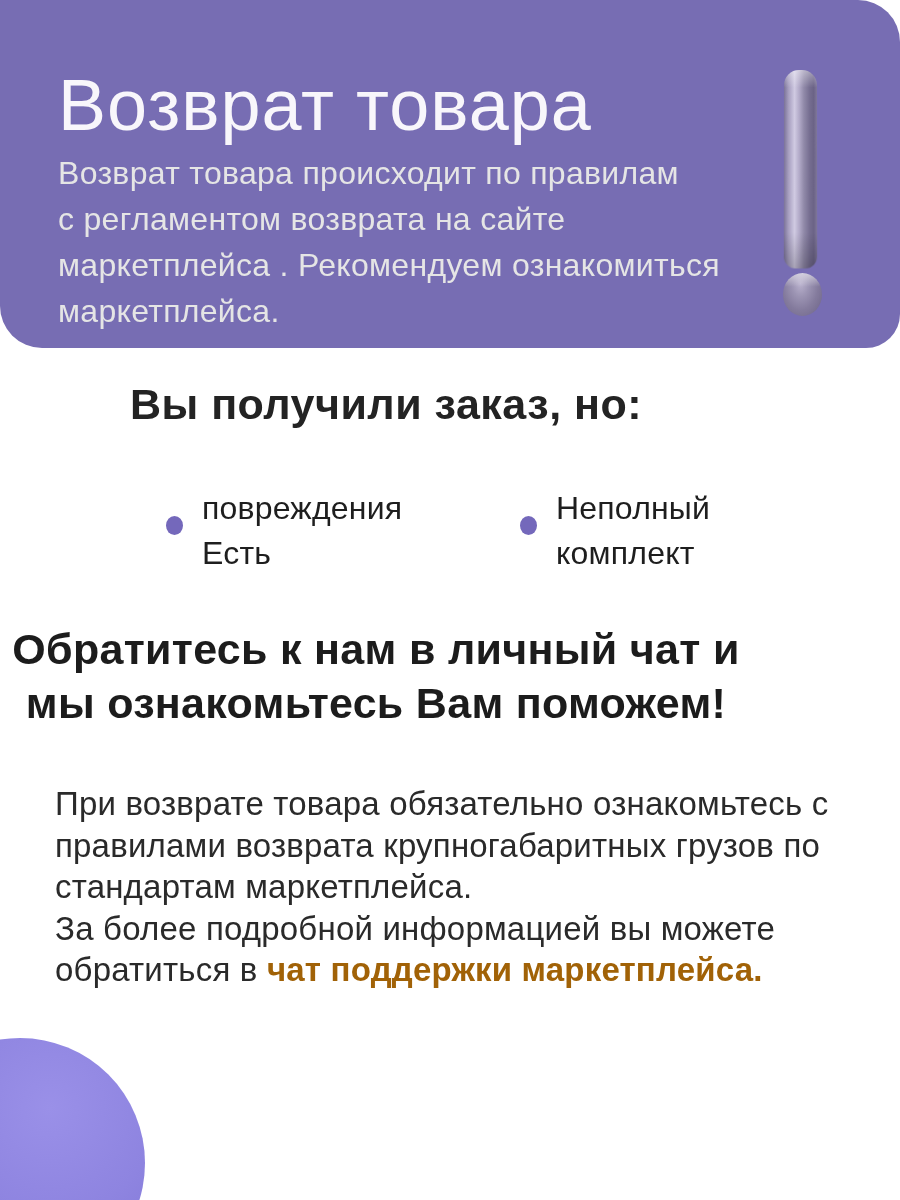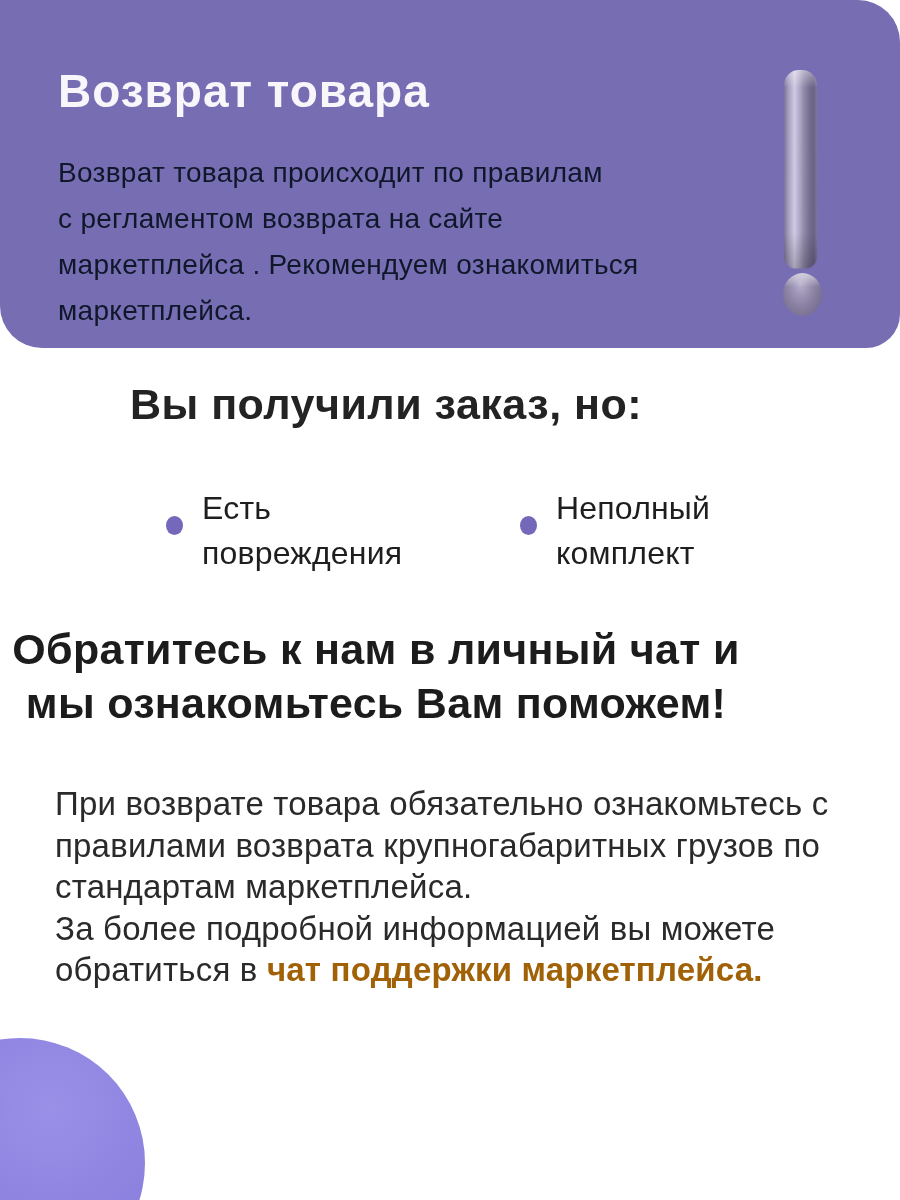--- a/index.html
+++ b/index.html
@@ -14,27 +14,27 @@
 
   
   .banner{
     position:absolute;left:0;top:0;
     width:900px;height:348px;
     background:#776db3;
     border-radius:0 42px 34px 42px;
   }
   .banner-title{
     position:absolute;left:58px;top:64px;margin:0;
-    font-size:46px;font-weight:700;letter-spacing:1px;
+    font-size:72px;font-weight:400;letter-spacing:1px;
     color:#f8f6fb;white-space:nowrap;
   }
   .banner-body{
     position:absolute;left:58px;top:150px;
-    font-size:28px;line-height:46px;
-    color:#0f172a;letter-spacing:.3px;
+    font-size:32px;line-height:46px;
+    color:#e5e5e5;letter-spacing:.3px;
   }
   .banner-body div{white-space:nowrap;}
 
   
   .excl{position:absolute;left:0;top:0;width:0;height:0;}
   .excl-bar{
     position:absolute;left:784px;top:70px;
     width:33px;height:196px;
     border-radius:15px 15px 12px 12px;
     background:
@@ -117,22 +117,22 @@
       <div class="excl-bar"></div>
       <div class="excl-dot"></div>
     </div>
   </header>
 
   <h2 class="section-heading">Вы получили заказ, но:</h2>
 
   <div class="bullet-item first">
     <span class="bullet-dot"></span>
     <span class="bullet-text">
+      <div>повреждения</div>
       <div>Есть</div>
-      <div>повреждения</div>
     </span>
   </div>
 
   <div class="bullet-item second">
     <span class="bullet-dot"></span>
     <span class="bullet-text">
       <div>Неполный</div>
       <div>комплект</div>
     </span>
   </div>

